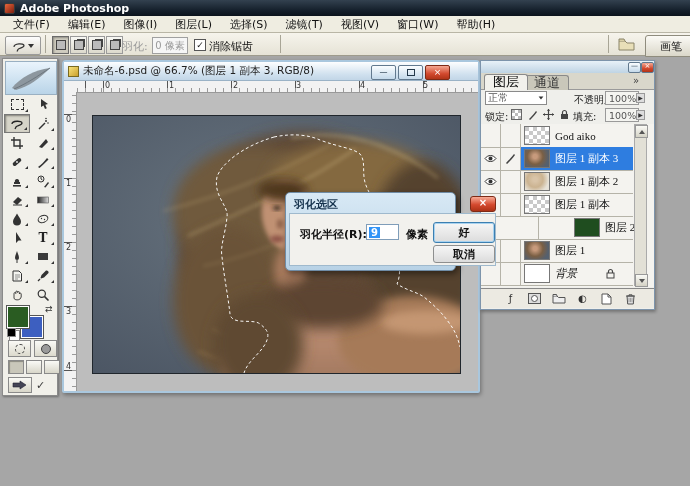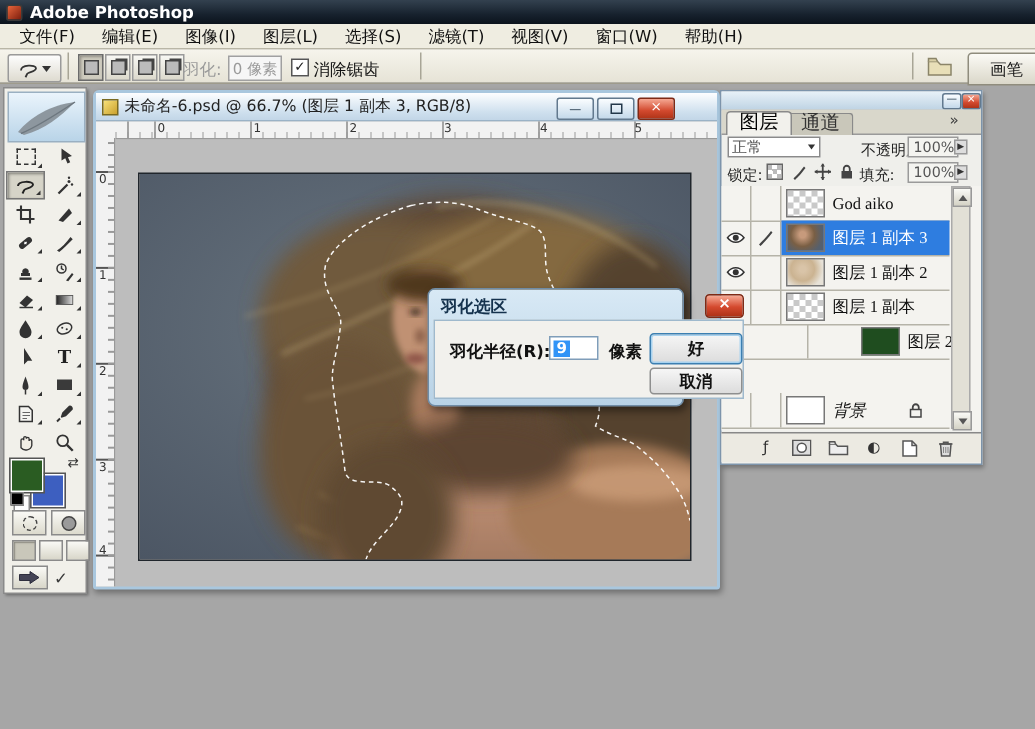--- a/index.html
+++ b/index.html
@@ -616,20 +616,37 @@
             <svg class="brushind" width="11" height="11" viewBox="0 0 11 11">
               <path d="M1 10 C3 8 6 5 9 1 L10 2 C7 6 5 8 2 11 Z" fill="#444"></path>
             </svg>
           </span>
         <span class="lrow-main">
           <span class="lthumb" data-thumb="green"></span>
           <span class="lname">图层 2</span>
         </span>
       </div>
 
+      <div class="lrow" style="top:115px;" data-eye="false" data-brush="false" data-selected="false">
+        <span class="cell">
+            <svg class="eye" width="13" height="9" viewBox="0 0 13 9">
+              <path d="M1 4.5 C4 0.5 9 0.5 12 4.5 C9 8.5 4 8.5 1 4.5 Z" fill="#fff" stroke="#333"></path>
+              <circle cx="6.5" cy="4.5" r="2" fill="#333"></circle>
+            </svg>
+          </span>
+        <span class="cell">
+            <svg class="brushind" width="11" height="11" viewBox="0 0 11 11">
+              <path d="M1 10 C3 8 6 5 9 1 L10 2 C7 6 5 8 2 11 Z" fill="#444"></path>
+            </svg>
+          </span>
+        <span class="lrow-main">
+          <span class="lthumb" data-thumb="photo"></span>
+          <span class="lname">图层 1</span>
+        </span>
+      </div>
 
       <div class="lrow" style="top:138px;" data-eye="false" data-brush="false" data-locked="true" data-selected="false">
         <span class="cell">
             <svg class="eye" width="13" height="9" viewBox="0 0 13 9">
               <path d="M1 4.5 C4 0.5 9 0.5 12 4.5 C9 8.5 4 8.5 1 4.5 Z" fill="#fff" stroke="#333"></path>
               <circle cx="6.5" cy="4.5" r="2" fill="#333"></circle>
             </svg>
           </span>
         <span class="cell">
             <svg class="brushind" width="11" height="11" viewBox="0 0 11 11">

